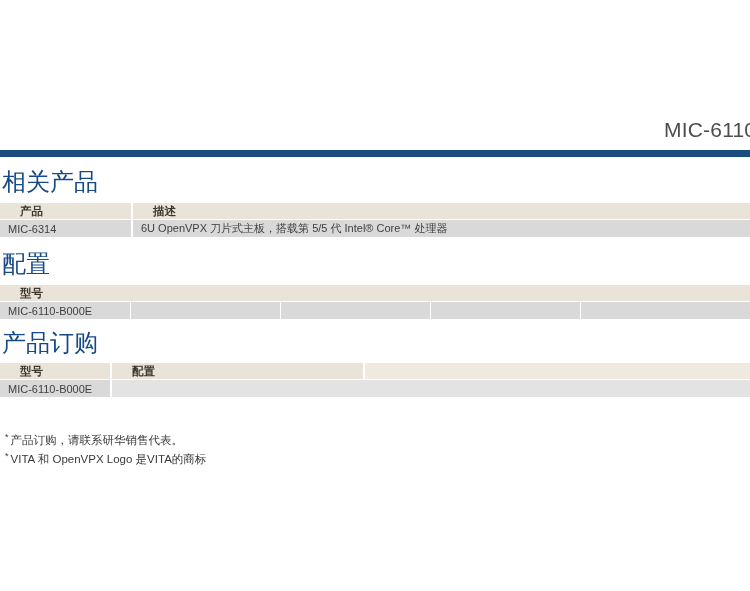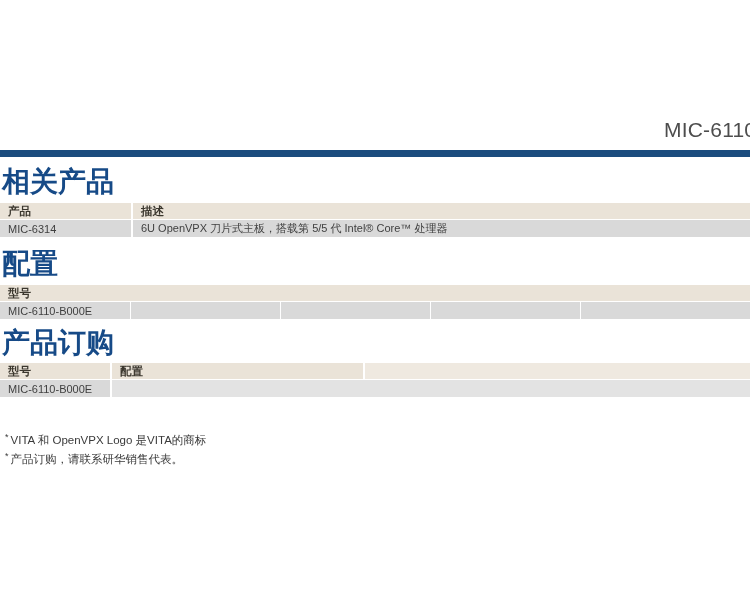--- a/index.html
+++ b/index.html
@@ -21,36 +21,36 @@
     letter-spacing:0.2px;
   }
   .rule{
     position:absolute;top:150px;left:0;
     width:750px;height:7px;
     background:#1b4c7e;
   }
   .section-heading{
     position:absolute;left:2px;
     margin:0;
-    font-size:28px;line-height:26px;
-    font-weight:bold;
+    font-size:24px;line-height:26px;
+    font-weight:normal;
     color:#164a87;
   }
   .table{
     position:absolute;left:0;width:750px;
     display:flex;flex-direction:column;row-gap:1px;
     background:#ffffff;
   }
   .thead,.trow{display:flex;column-gap:2px;background:#ffffff;}
   .trow.tight{column-gap:1px;}
   .th{
     height:16px;
     background:#eae3d8;
     display:flex;align-items:center;
-    box-sizing:border-box;padding-left:8px;
+    box-sizing:border-box;padding-left:20px;
     font-size:11.5px;font-weight:bold;color:#3b372e;
     white-space:nowrap;overflow:hidden;text-align:center;
   }
   .td{
     height:17px;
     background:#d9d9d9;
     display:flex;align-items:center;
     box-sizing:border-box;padding-left:8px;
     font-size:11px;color:#3f3f3f;
     white-space:nowrap;overflow:hidden;
@@ -112,20 +112,20 @@
       <div class="th grow light-h"></div>
     </div>
     <div class="trow">
       <div class="td" style="width:110px">MIC-6110-B000E</div>
       <div class="td grow light-d"></div>
     </div>
   </div>
 
   <div class="footnotes">
     <div>
-      <span class="marker">*</span><span>VITA 和 OpenVPX Logo 是VITA的商标</span>
+      <span class="marker">*</span><span>产品订购，请联系研华销售代表。</span>
     </div>
     <div>
-      <span class="marker">*</span><span>产品订购，请联系研华销售代表。</span>
+      <span class="marker">*</span><span>VITA 和 OpenVPX Logo 是VITA的商标</span>
     </div>
   </div>
 
 </div>
 
 </body></html>

